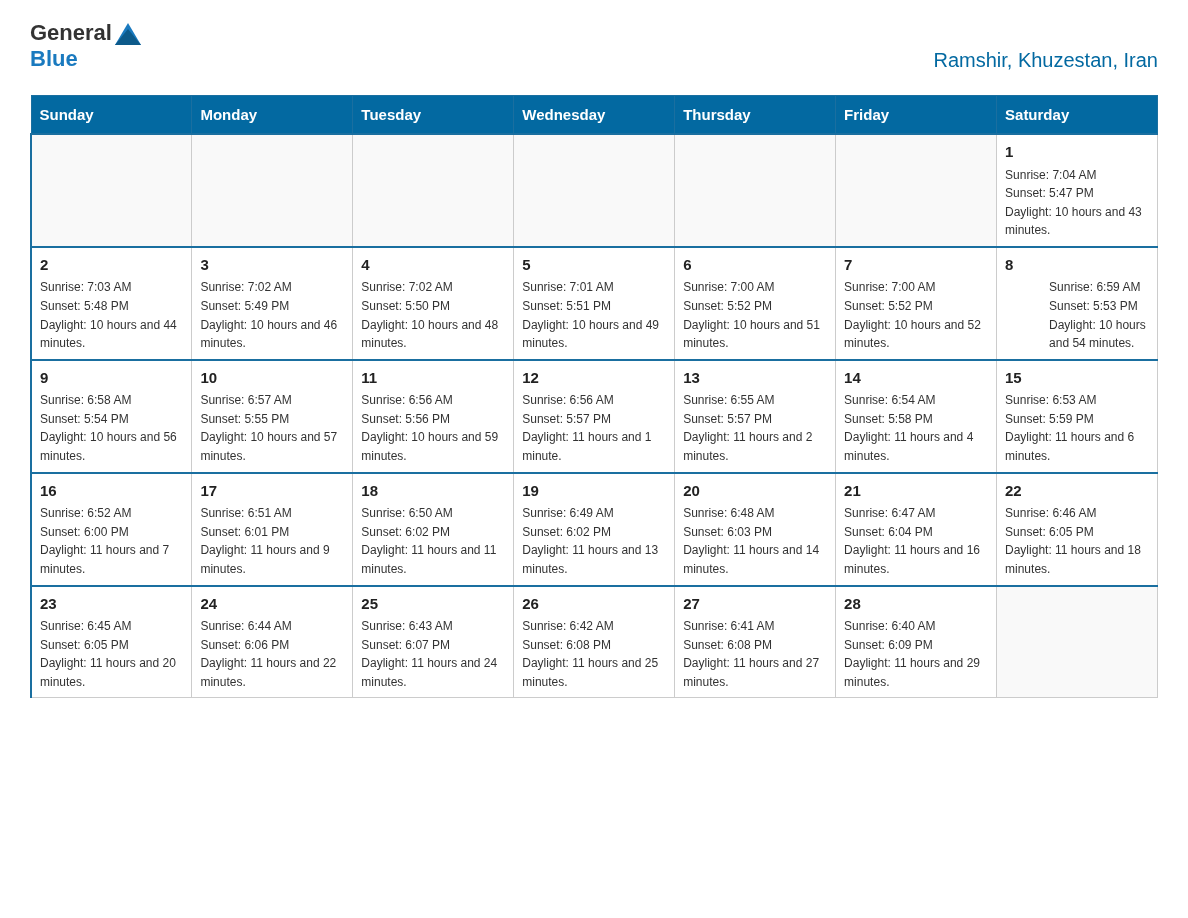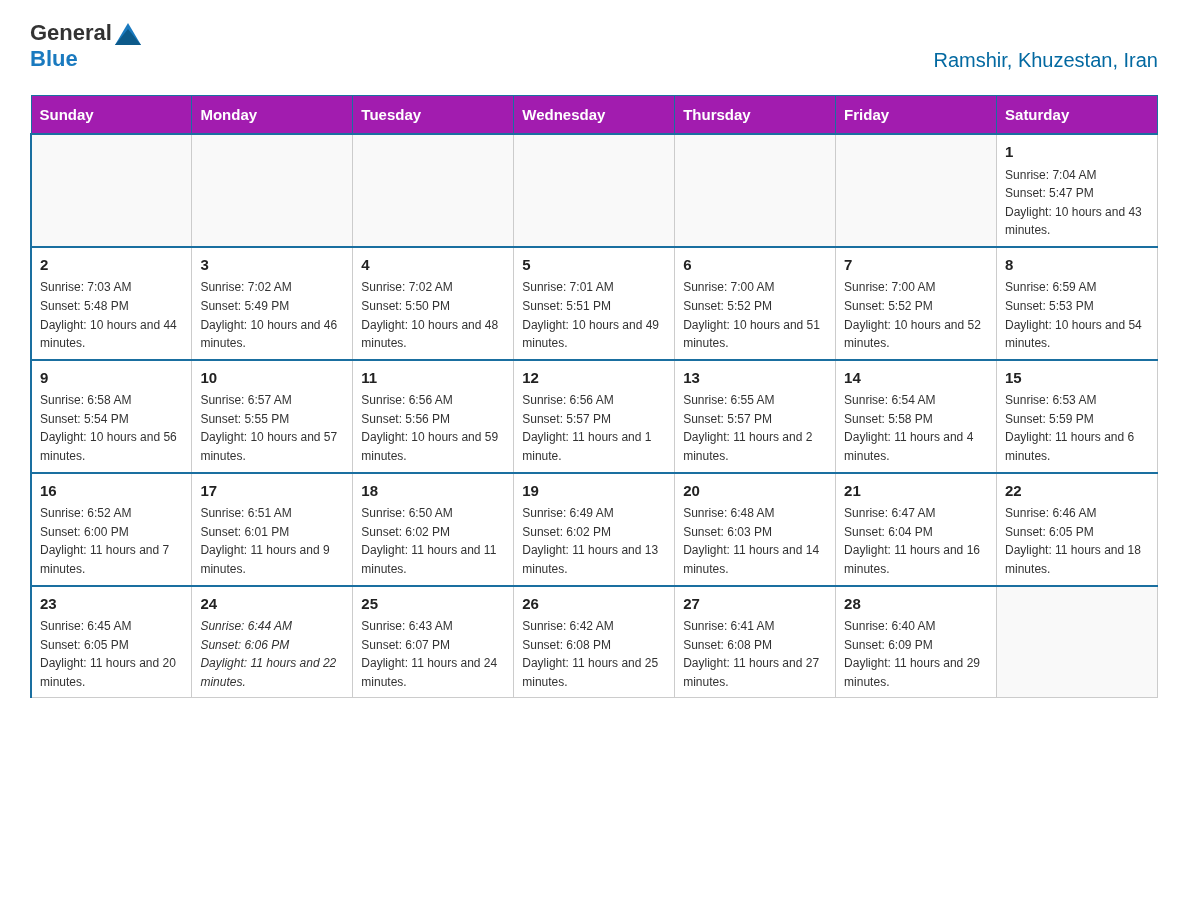--- a/index.html
+++ b/index.html
@@ -29,21 +29,21 @@
       font-size: 20px;
       color: #0369a1;
       margin-top: 4px;
     }
     .calendar {
       width: 100%;
       border-collapse: collapse;
       margin-top: 10px;
     }
     .calendar th {
-      background-color: #a21caf;
+      background-color: #0369a1;
       color: #fff;
       font-size: 15px;
       font-weight: bold;
       padding: 10px 8px;
       text-align: left;
       border: 1px solid #1a6fa0;
     }
     .calendar td {
       vertical-align: top;
       border: 1px solid #ccc;
@@ -181,21 +181,21 @@
 Daylight: 10 hours and 51 minutes.</div>
         </td>
         <td>
           <span class="day-number">7</span>
           <div class="day-info" style="white-space: pre-line;">Sunrise: 7:00 AM
 Sunset: 5:52 PM
 Daylight: 10 hours and 52 minutes.</div>
         </td>
         <td>
           <span class="day-number">8</span>
-          <div class="day-info" style="white-space: pre-line;">Sunrise: 6:59 AM
+          <div class="day-info" style="white-space: pre-line; margin-left: 44px;">Sunrise: 6:59 AM
 Sunset: 5:53 PM
 Daylight: 10 hours and 54 minutes.</div>
         </td>
       </tr>
       <tr>
         <td>
           <span class="day-number">9</span>
           <div class="day-info" style="white-space: pre-line;">Sunrise: 6:58 AM
 Sunset: 5:54 PM
 Daylight: 10 hours and 56 minutes.</div>
@@ -283,21 +283,21 @@
       </tr>
       <tr>
         <td>
           <span class="day-number">23</span>
           <div class="day-info" style="white-space: pre-line;">Sunrise: 6:45 AM
 Sunset: 6:05 PM
 Daylight: 11 hours and 20 minutes.</div>
         </td>
         <td>
           <span class="day-number">24</span>
-          <div class="day-info" style="white-space: pre-line; font-style: italic;">Sunrise: 6:44 AM
+          <div class="day-info" style="white-space: pre-line;">Sunrise: 6:44 AM
 Sunset: 6:06 PM
 Daylight: 11 hours and 22 minutes.</div>
         </td>
         <td>
           <span class="day-number">25</span>
           <div class="day-info" style="white-space: pre-line;">Sunrise: 6:43 AM
 Sunset: 6:07 PM
 Daylight: 11 hours and 24 minutes.</div>
         </td>
         <td>

